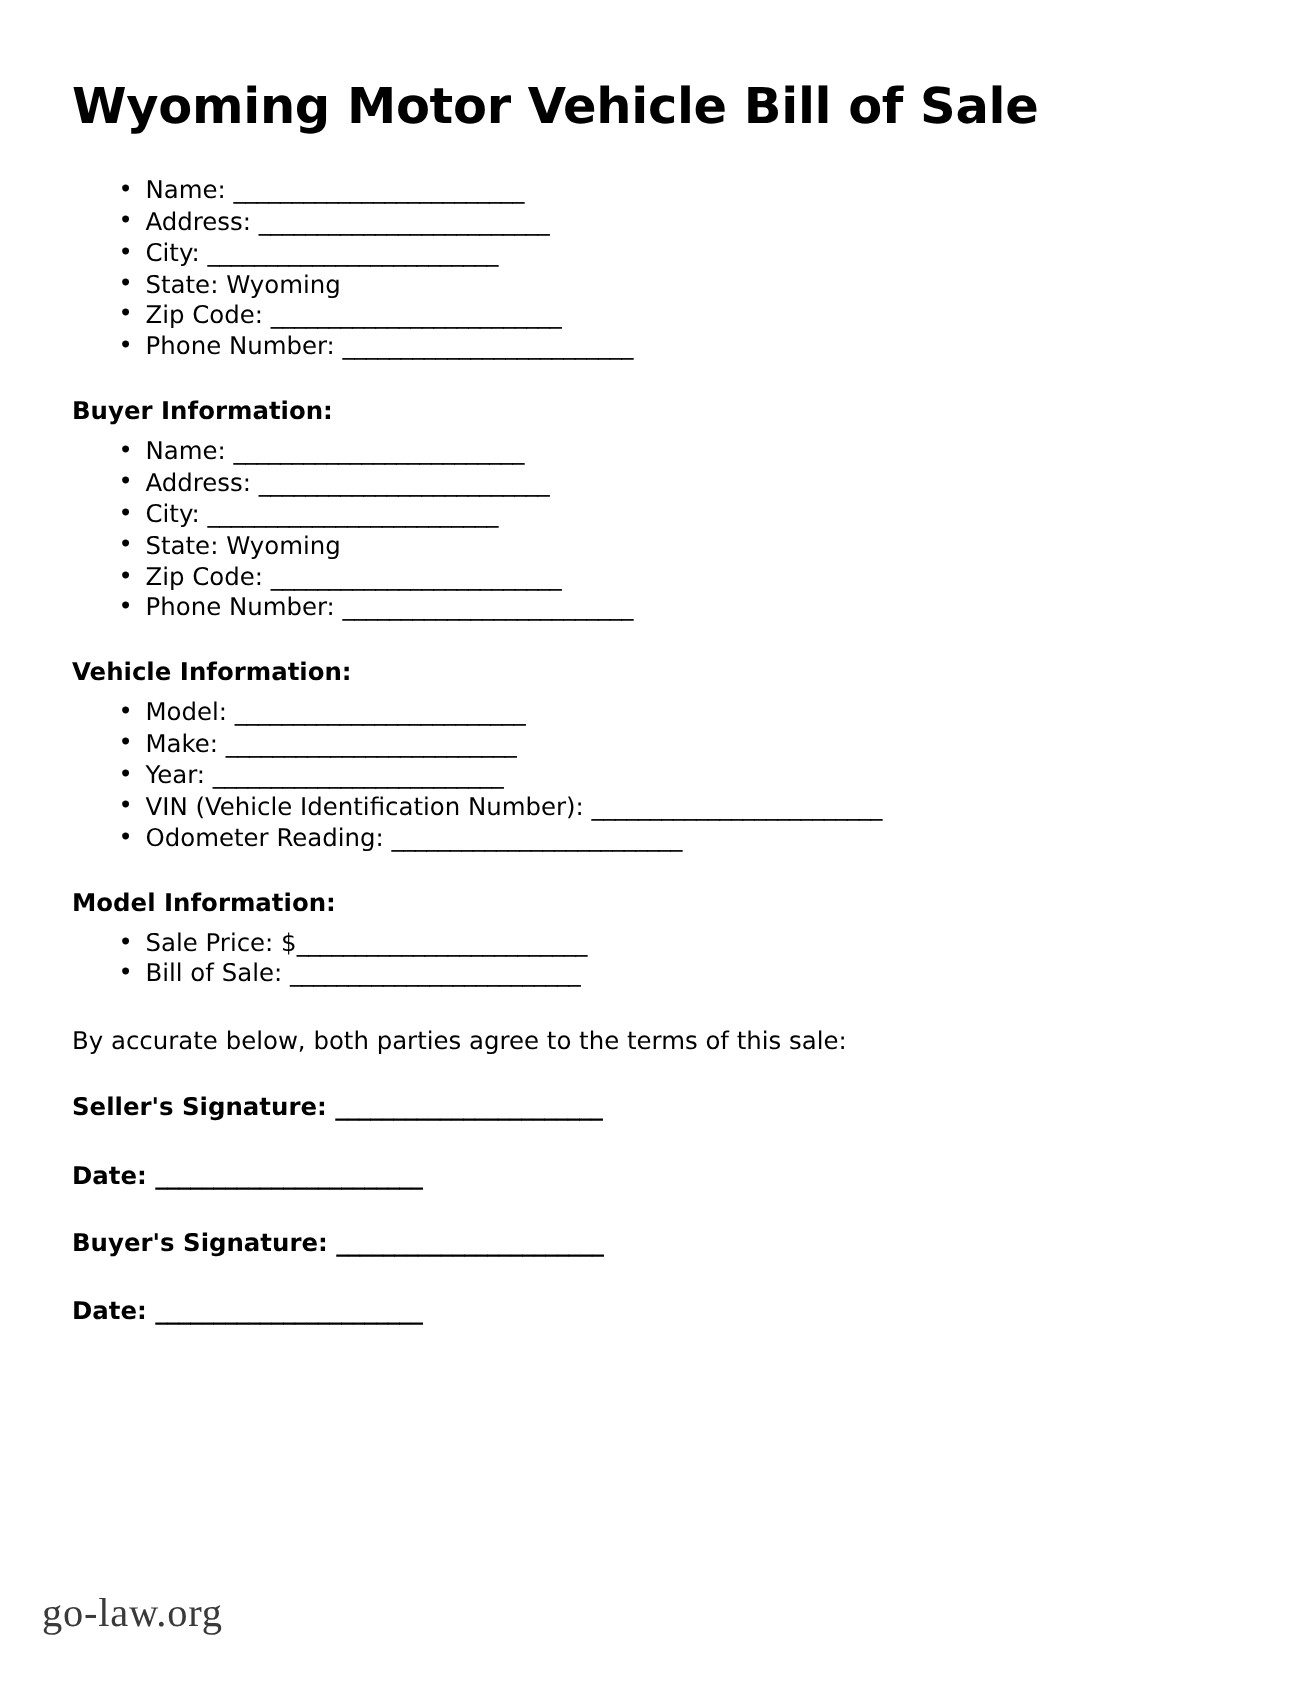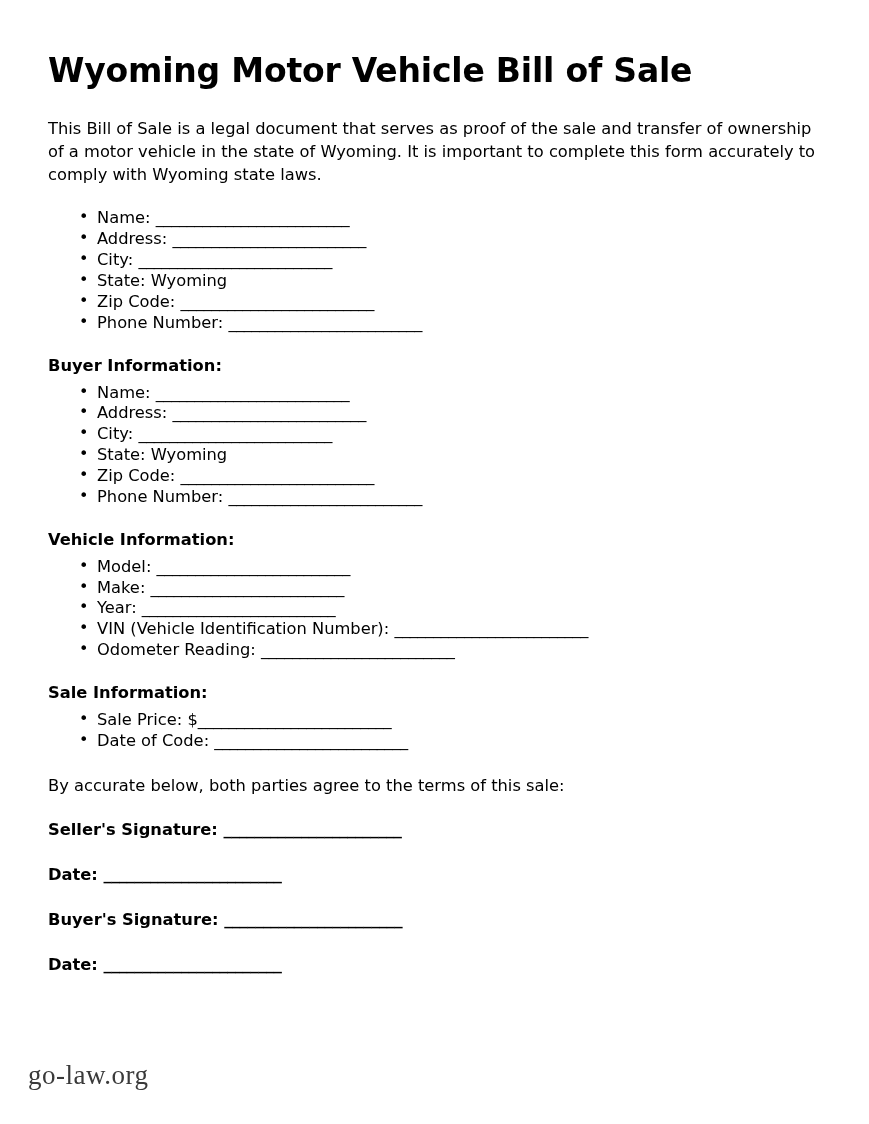--- a/index.html
+++ b/index.html
@@ -88,21 +88,20 @@
     letter-spacing: -0.4px;
   }
 </style>
 </head>
 <body>
 
 <div class="page">
 
   <h1 class="doc-title">Wyoming Motor Vehicle Bill of Sale</h1>
 
-  <p class="body-para wide">This Bill of Sale is a legal document that serves as proof of the sale and transfer of ownership of a motor vehicle in the state of Wyoming. It is important to complete this form accurately to comply with Wyoming state laws.</p>
 
   <ul class="field-list">
     <li><span>Name: </span><span class="blank">_________________________</span></li>
     <li><span>Address: </span><span class="blank">_________________________</span></li>
     <li><span>City: </span><span class="blank">_________________________</span></li>
     <li><span>State: Wyoming</span><span class="blank"></span></li>
     <li><span>Zip Code: </span><span class="blank">_________________________</span></li>
     <li><span>Phone Number: </span><span class="blank">_________________________</span></li>
   </ul>
 
@@ -118,24 +117,24 @@
 
   <h2 class="section-heading">Vehicle Information:</h2>
   <ul class="field-list">
     <li><span>Model: </span><span class="blank">_________________________</span></li>
     <li><span>Make: </span><span class="blank">_________________________</span></li>
     <li><span>Year: </span><span class="blank">_________________________</span></li>
     <li><span>VIN (Vehicle Identification Number): </span><span class="blank">_________________________</span></li>
     <li><span>Odometer Reading: </span><span class="blank">_________________________</span></li>
   </ul>
 
-  <h2 class="section-heading">Sale Information:</h2>
+  <h2 class="section-heading">Model Information:</h2>
   <ul class="field-list">
     <li><span>Sale Price: $</span><span class="blank">_________________________</span></li>
-    <li><span>Date of Code: </span><span class="blank">_________________________</span></li>
+    <li><span>Bill of Sale: </span><span class="blank">_________________________</span></li>
   </ul>
 
 
   <p class="body-para wide">By accurate below, both parties agree to the terms of this sale:</p>
 
   <div class="sig-block">
     <p class="sig-line"><span>Seller's Signature: </span><span class="blank">_______________________</span></p>
     <p class="sig-line"><span>Date: </span><span class="blank">_______________________</span></p>
     <p class="sig-line"><span>Buyer's Signature: </span><span class="blank">_______________________</span></p>
     <p class="sig-line"><span>Date: </span><span class="blank">_______________________</span></p>

